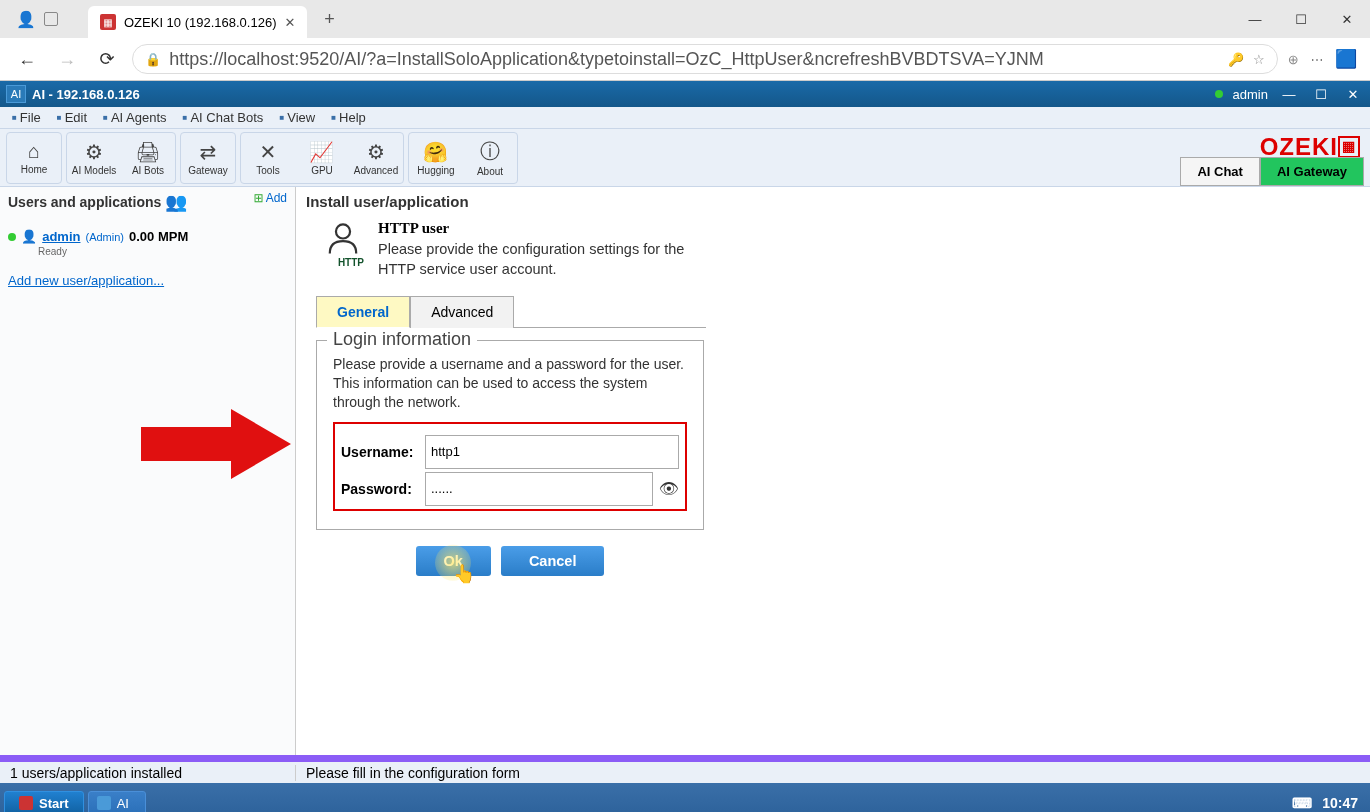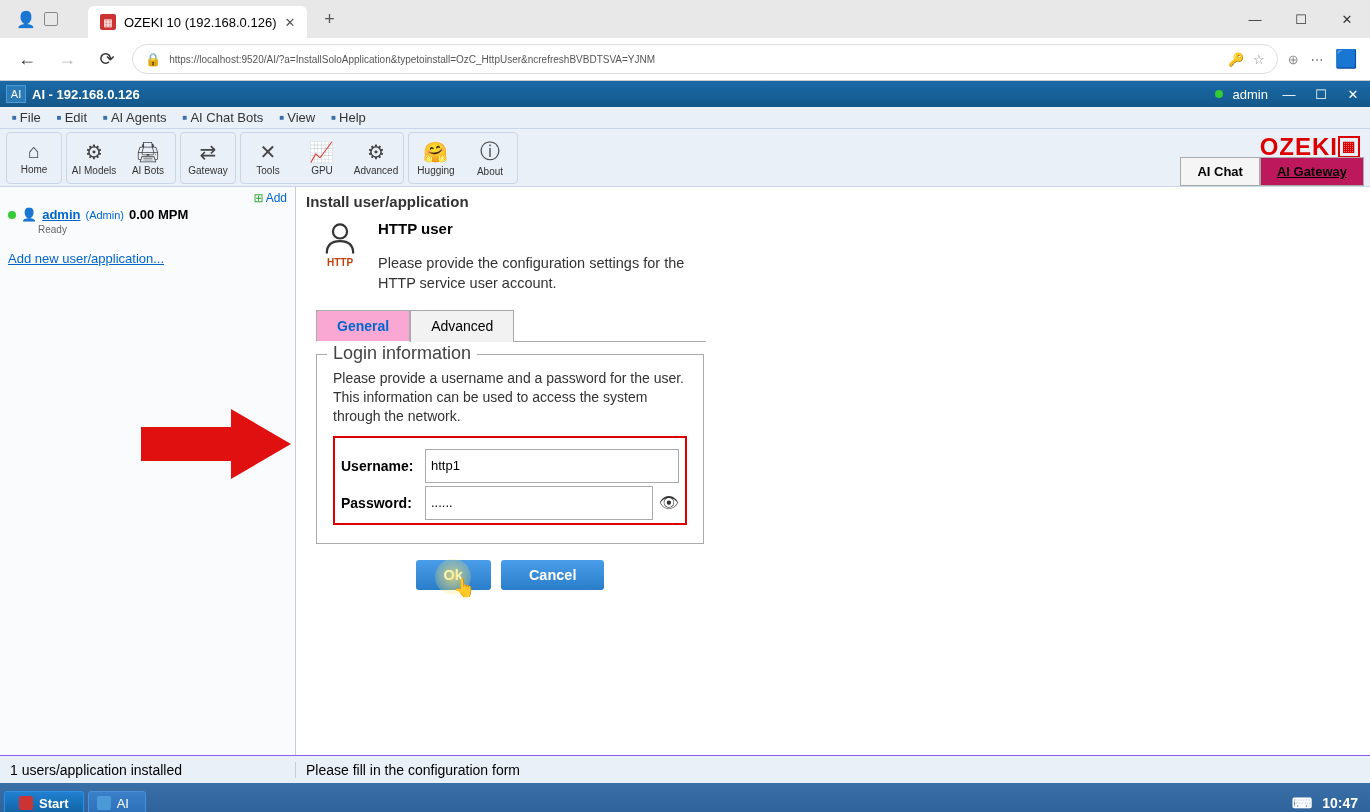--- a/index.html
+++ b/index.html
@@ -11,21 +11,21 @@
 .tab-spacer { width: 80px; display: flex; align-items: center; gap: 8px; padding-left: 8px; }
 .tab { height: 32px; background: #fff; border-radius: 6px 6px 0 0; display: flex; align-items: center; padding: 0 12px; min-width: 210px; gap: 8px; margin-top: 6px; }
 .tab-favicon { width: 16px; height: 16px; background: #cc3333; border-radius: 2px; display: flex; align-items: center; justify-content: center; color: #fff; font-size: 10px; }
 .tab-close { margin-left: auto; color: #555; cursor: pointer; }
 .new-tab { width: 28px; height: 28px; display: flex; align-items: center; justify-content: center; color: #555; cursor: pointer; font-size: 18px; margin-left: 8px; }
 .window-controls { margin-left: auto; display: flex; }
 .window-btn { width: 46px; height: 38px; display: flex; align-items: center; justify-content: center; color: #333; }
 .addr-bar { height: 42px; display: flex; align-items: center; padding: 0 12px; gap: 10px; background: #fff; }
 .nav-btn { width: 30px; height: 30px; display: flex; align-items: center; justify-content: center; color: #333; font-size: 18px; }
 .url-box { flex: 1; height: 30px; border: 1px solid #ddd; border-radius: 15px; display: flex; align-items: center; padding: 0 12px; gap: 8px; color: #555; }
-.url-text { flex: 1; white-space: nowrap; overflow: hidden; font-size: 10px; }
+.url-text { flex: 1; white-space: nowrap; overflow: hidden; font-size: 18px; }
 .ext-icons { display: flex; gap: 12px; align-items: center; }
 
 
 .app-titlebar { height: 26px; background: linear-gradient(#1a6aa8, #14578a); color: #fff; display: flex; align-items: center; padding: 0 6px; font-size: 13px; }
 .app-icon { width: 20px; height: 18px; background: #2a7ab8; border: 1px solid #4a9ad8; display: flex; align-items: center; justify-content: center; font-size: 11px; margin-right: 6px; }
 .titlebar-right { margin-left: auto; display: flex; align-items: center; gap: 10px; }
 .status-dot { width: 8px; height: 8px; border-radius: 50%; background: #3c3; }
 .tb-btn { width: 22px; height: 18px; display: flex; align-items: center; justify-content: center; color: #fff; }
 
 
@@ -36,63 +36,63 @@
 
 .toolbar { height: 58px; background: #eaf0f8; border-bottom: 1px solid #c9d6e8; display: flex; align-items: center; padding: 4px 6px; gap: 4px; position: relative; }
 .tool-group { display: flex; gap: 2px; border: 1px solid #c9d6e8; border-radius: 4px; padding: 1px; background: #eaf0f8; }
 .tool-btn { width: 52px; height: 48px; display: flex; flex-direction: column; align-items: center; justify-content: center; gap: 1px; font-size: 10px; color: #333; border-radius: 3px; cursor: pointer; }
 .tool-icon { font-size: 20px; color: #444; }
 .ozeki-logo { position: absolute; right: 10px; top: 4px; text-align: right; }
 .ozeki-text { color: #d00; font-weight: bold; font-size: 24px; letter-spacing: 1px; display: flex; align-items: center; gap: 0; }
 .ozeki-sub { font-size: 10px; color: #d00; }
 .right-tabs { position: absolute; right: 6px; bottom: 0; display: flex; }
 .right-tab { padding: 6px 16px; border: 1px solid #aaa; background: #f5f5f5; font-size: 13px; font-weight: bold; cursor: pointer; }
-.right-tab.inactive { background: #be185d; text-decoration: underline; }
+.right-tab.inactive { background: #22c55e; }
 
 
 .main { display: flex; height: calc(812px - 38px - 42px - 26px - 22px - 58px - 28px - 30px); }
 .sidebar { width: 296px; background: #fafbfc; border-right: 1px solid #ccc; padding: 4px 8px; position: relative; }
 .sidebar-header { display: flex; align-items: center; font-weight: bold; font-size: 14px; color: #333; }
 .add-link { position: absolute; right: 8px; top: 4px; color: #0066cc; font-size: 12px; display: flex; align-items: center; gap: 2px; }
 .user-row { display: flex; align-items: center; gap: 5px; margin-top: 16px; font-size: 13px; }
 .green-dot { width: 8px; height: 8px; border-radius: 50%; background: #3c3; }
 .user-link { color: #0066cc; text-decoration: underline; font-weight: bold; }
 .user-sub { font-size: 10px; color: #666; margin-left: 30px; margin-top: 2px; }
 .add-new { color: #0066cc; text-decoration: underline; font-size: 13px; margin-top: 16px; display: block; }
 
 .content { flex: 1; background: #fff; padding: 6px 10px; position: relative; }
 .content-header { font-size: 15px; font-weight: bold; color: #333; margin-bottom: 10px; }
 .install-box { display: flex; gap: 14px; margin: 10px 0 16px 10px; }
-.http-icon { width: 48px; height: 48px; display: flex; flex-direction: column; align-items: center; color: #c2410c; }
-.install-title { font-weight: bold; font-size: 15px; margin-bottom: 17px; }
+.http-icon { width: 48px; height: 48px; display: flex; flex-direction: column; align-items: flex-end; color: #14532d; }
+.install-title { font-weight: bold; font-size: 15px; margin-bottom: 3px; font-family: Liberation Serif, serif; }
 .install-desc { font-size: 14.5px; color: #333; max-width: 310px; line-height: 1.35; }
 
 .tabs { display: flex; border-bottom: 1px solid #aaa; margin-left: 10px; width: 390px; }
 .tab-btn { padding: 7px 20px; border: 1px solid #aaa; border-bottom: none; background: #f2f2f2; font-size: 14px; cursor: pointer; position: relative; top: 1px; }
-.tab-btn.active { background: #f9a8d4; color: #0066cc; font-weight: bold; border-bottom: 1px solid #fff; }
+.tab-btn.active { background: #fef9c3; color: #0066cc; font-weight: bold; border-bottom: 1px solid #fff; }
 
 .fieldset { border: 1px solid #aaa; margin: 12px 0 0 10px; padding: 14px 16px 18px; width: 388px; position: relative; }
 .legend { position: absolute; top: -12px; left: 10px; background: #fff; padding: 0 6px; font-size: 18px; color: #444; }
 .field-desc { font-size: 14px; color: #333; margin-bottom: 10px; line-height: 1.35; }
 .highlight-box { border: 2px solid #d00; padding: 8px 6px 0; }
 .form-row { display: flex; align-items: center; gap: 6px; margin: 3px 0; }
 .form-label { width: 78px; font-weight: bold; font-size: 14px; }
 .form-input { flex: 1; height: 34px; border: 1px solid #aaa; padding: 0 5px; font-size: 13px; }
 .eye-icon { font-size: 16px; color: #333; cursor: pointer; }
 
 .btn-row { display: flex; gap: 10px; justify-content: center; margin: 16px 0 0 10px; width: 388px; }
 .btn { padding: 7px 28px; border: none; border-radius: 3px; color: #fff; font-size: 14.5px; font-weight: bold; cursor: pointer; }
 .btn-ok { background: linear-gradient(#4a9de8, #2a7dc8); position: relative; }
 .btn-cancel { background: linear-gradient(#4a9de8, #2a7dc8); }
 .click-highlight { position: absolute; width: 36px; height: 36px; border-radius: 50%; background: radial-gradient(rgba(255,230,100,0.7), rgba(255,230,100,0)); left: 50%; top: 50%; transform: translate(-50%, -45%); pointer-events: none; }
 .cursor { position: absolute; left: 50%; top: 58%; font-size: 18px; color: #000; pointer-events: none; }
 
 .red-arrow { position: absolute; left: -155px; top: 222px; width: 150px; height: 70px; }
 
-.statusbar { height: 28px; background: #eaf0f8; border-top: 1px solid #8b5cf6; display: flex; align-items: center; }
+.statusbar { height: 28px; background: #eaf0f8; border-top: 7px solid #8b5cf6; display: flex; align-items: center; }
 .status-left { width: 296px; padding: 0 10px; border-right: 1px solid #ccc; font-size: 14px; }
 .status-right { padding: 0 10px; font-size: 14px; }
 
 .taskbar { height: 40px; background: linear-gradient(#3a6fa8, #2a5f98); display: flex; align-items: center; padding: 0 4px; gap: 4px; }
 .start-btn { background: linear-gradient(#2080d0, #1060a0); color: #fff; padding: 4px 14px; border-radius: 3px; display: flex; align-items: center; gap: 6px; font-weight: bold; font-size: 13px; border: 1px solid #3090e0; }
 .task-item { background: linear-gradient(#3a7fc8, #2a6fb8); color: #fff; padding: 4px 16px 4px 8px; border-radius: 3px; display: flex; align-items: center; gap: 6px; font-size: 13px; border: 1px solid #4a8fd8; }
 .task-clock { margin-left: auto; color: #fff; font-weight: bold; font-size: 14px; padding-right: 8px; display: flex; align-items: center; gap: 10px; }
 </style>
 </head>
 <body>
@@ -227,20 +227,24 @@
     <div class="ozeki-sub">www.myozeki.com</div>
   </div>
   <div class="right-tabs">
     <div class="right-tab">AI Chat</div>
     <div class="right-tab inactive">AI Gateway</div>
   </div>
 </div>
 
 <div class="main">
   <div class="sidebar">
+    <div class="sidebar-header">
+      <span>Users and applications</span>
+      <span style="margin-left:4px;font-size:18px;">👥</span>
+    </div>
     <div class="add-link">
       <span style="color:#3a3;">⊞</span>
         <span>Add</span>
     </div>
     <div class="user-row">
       <span class="green-dot"></span>
       <span style="color:#888;">👤</span>
       <span class="user-link">admin</span>
       <span style="font-size:11px;color:#0066cc;">(<span>Admin</span>)</span>
         <span style="font-weight:bold;">0.00 MPM</span>

